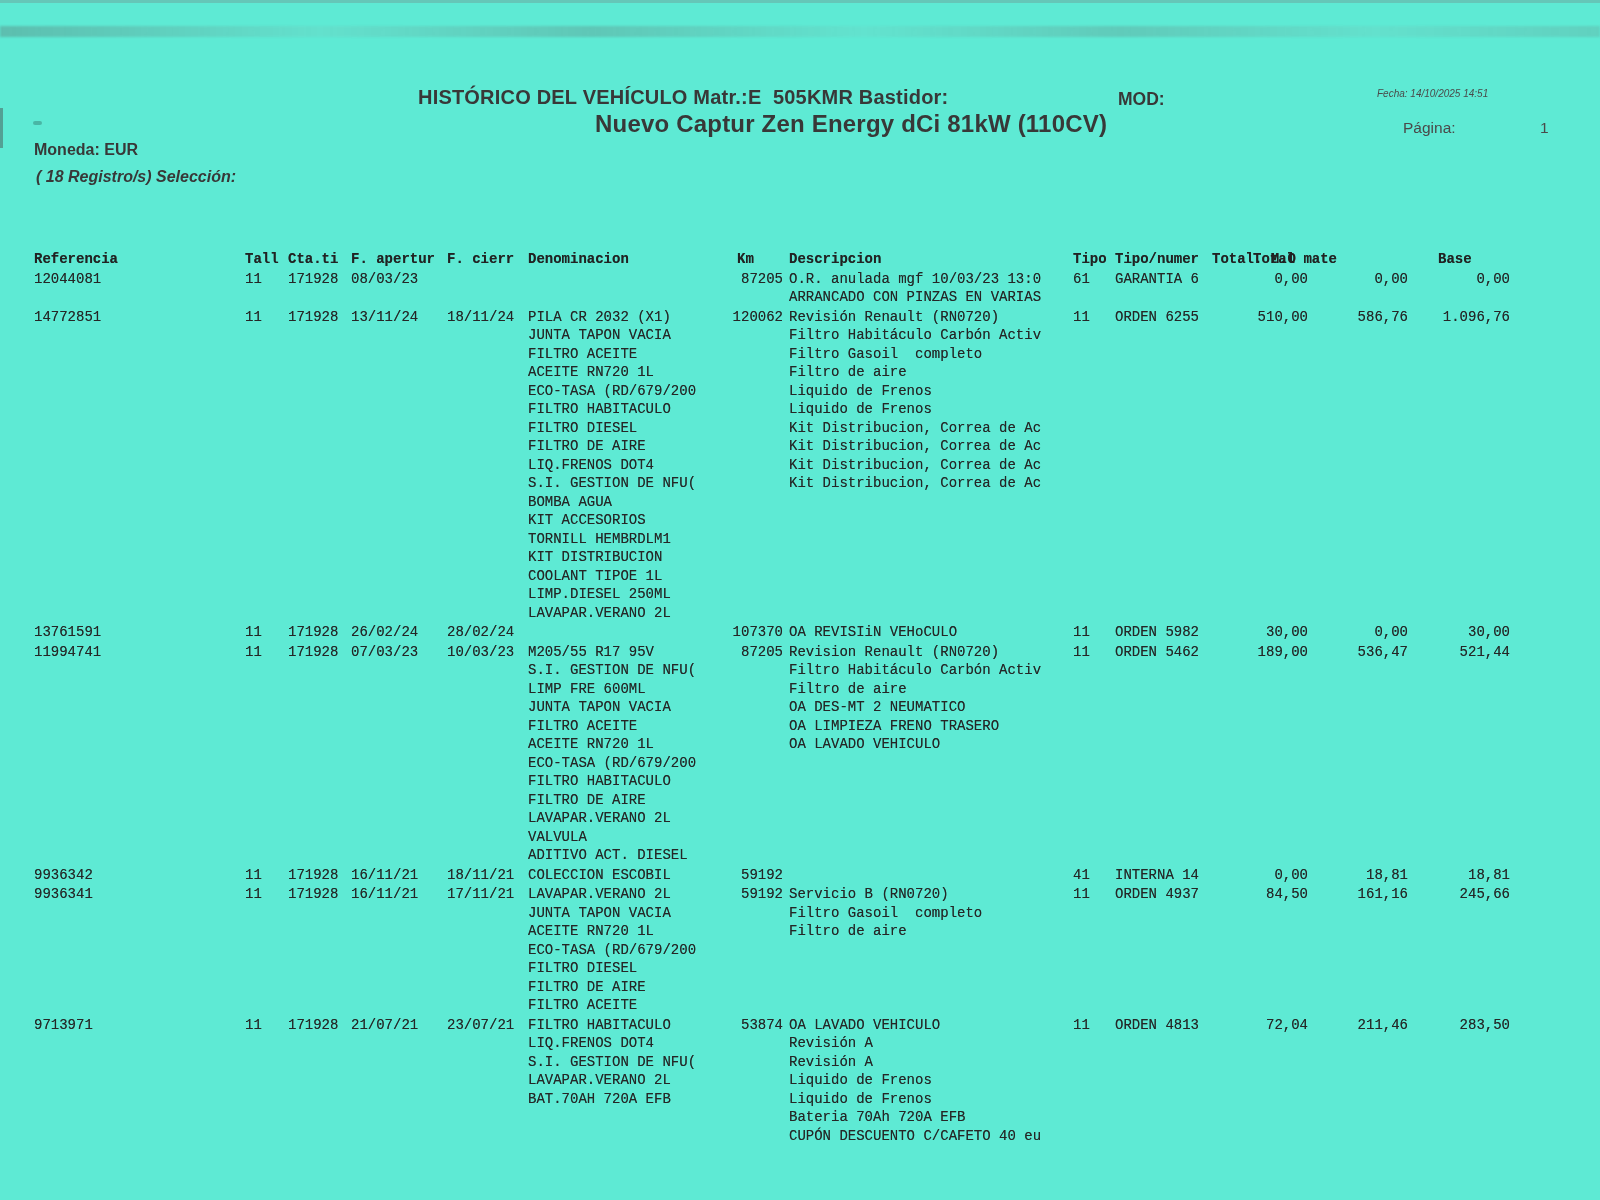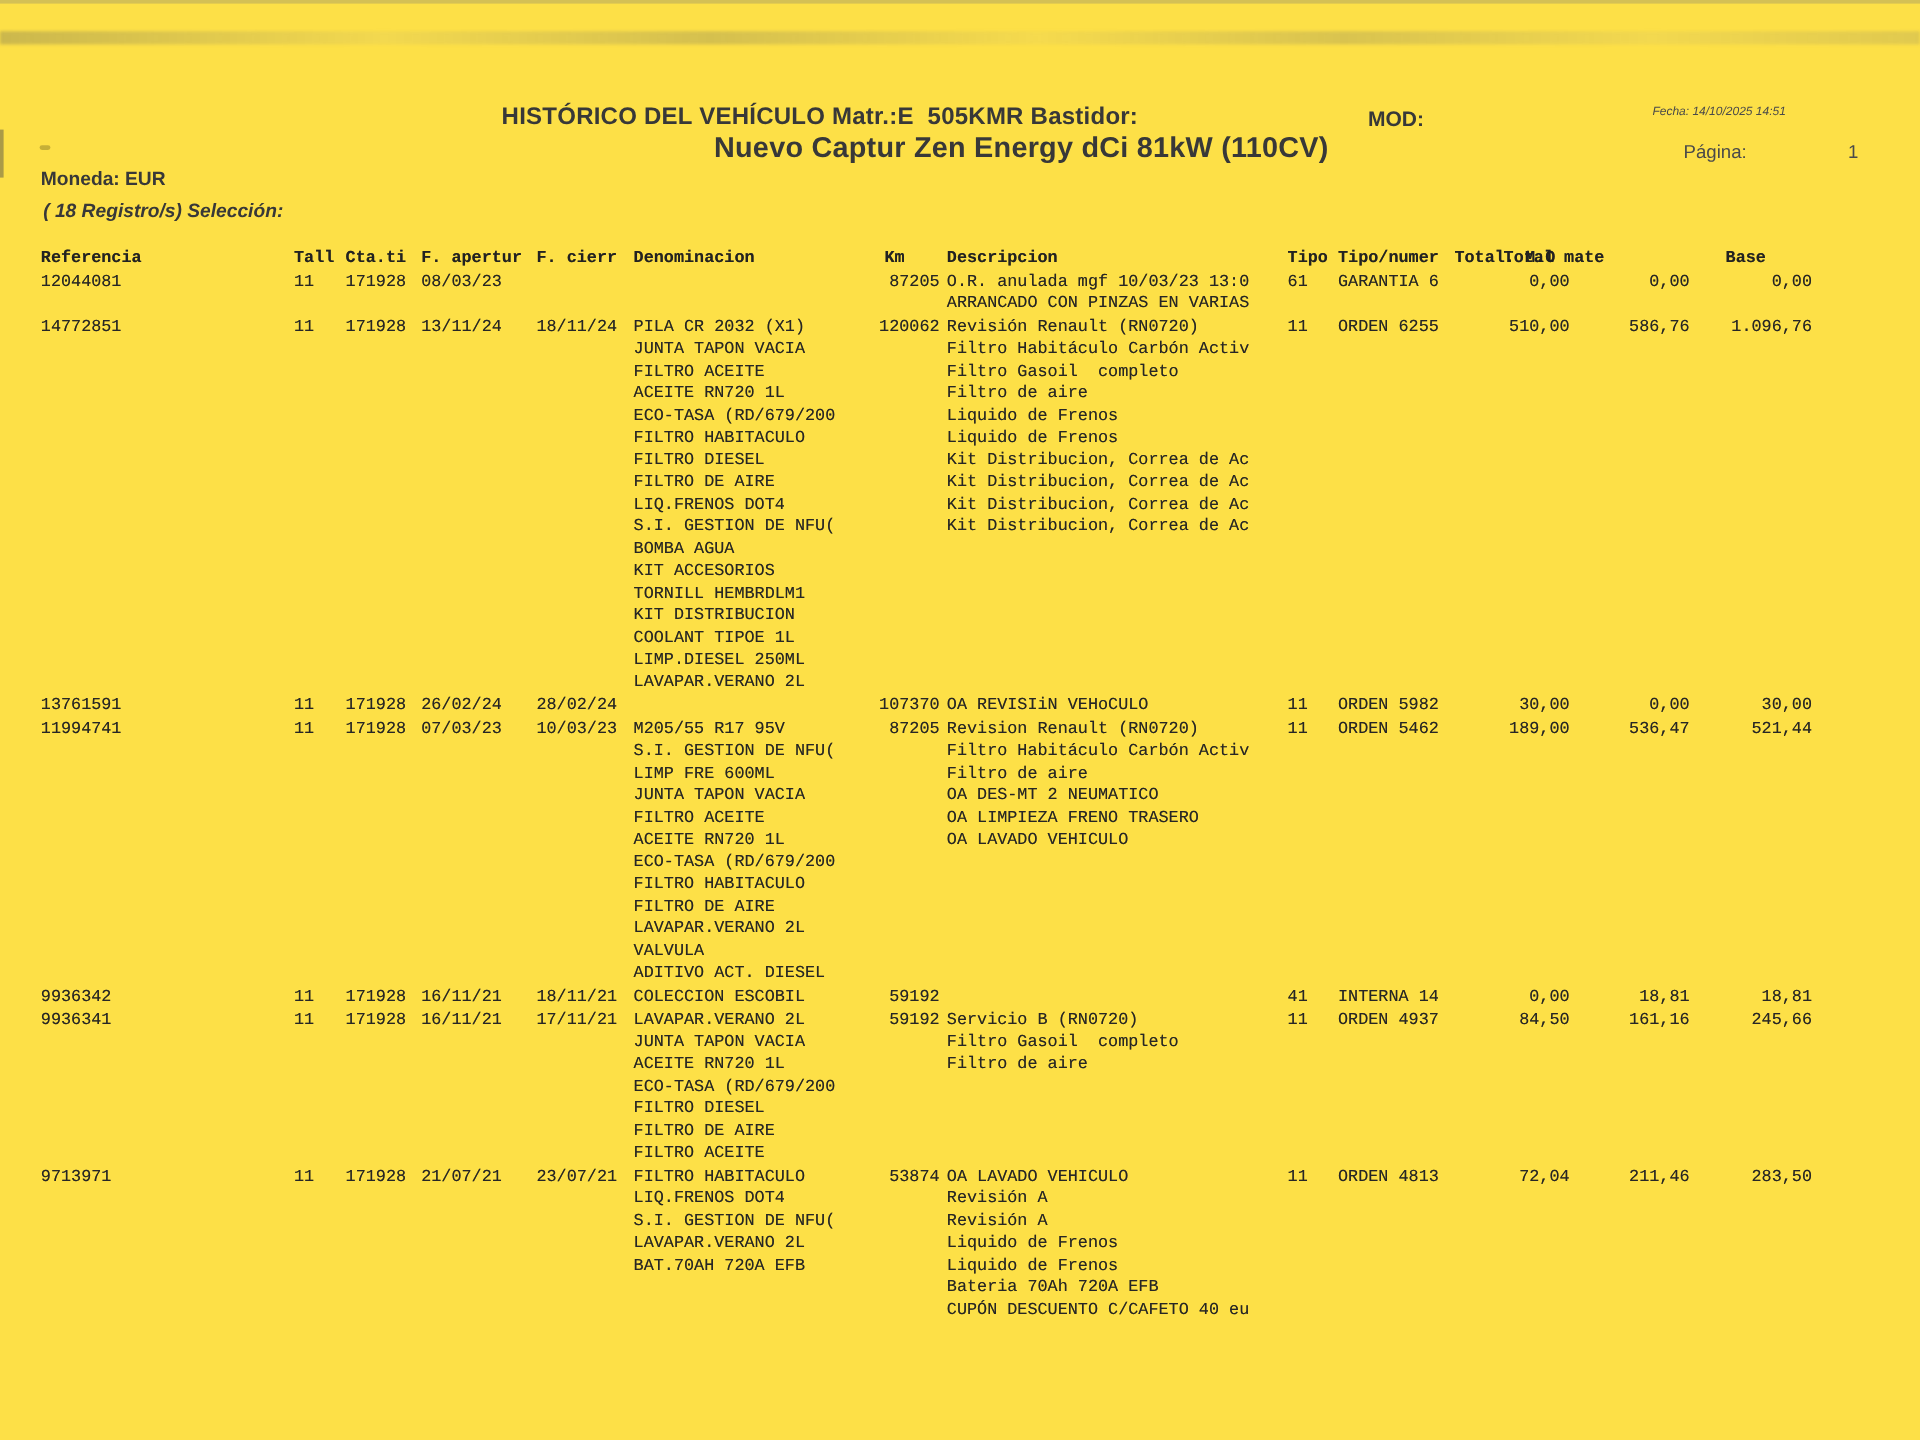--- a/index.html
+++ b/index.html
@@ -1,32 +1,32 @@
 <!DOCTYPE html>
 <html><head>
 <meta charset="utf-8">
 <style>
   html,body{margin:0;padding:0;background:#ffffff;}
   .page{
-    position:relative;width:1600px;height:1200px;background:#fde047;overflow:hidden;
+    position:relative;width:1600px;height:1200px;background:#5eead4;overflow:hidden;
     font-family:"Liberation Sans",sans-serif;color:#383838;
   }
   
   .scan-top-line{position:absolute;left:0;top:0;width:1600px;height:3px;background:rgba(120,120,120,.30);filter:blur(.6px);}
   .scan-band{position:absolute;left:0;top:26px;width:1600px;height:11px;
     background:linear-gradient(90deg,rgba(90,90,90,.30),rgba(150,150,150,.10) 20%,rgba(100,100,100,.26) 37%,rgba(155,155,155,.08) 54%,rgba(105,105,105,.24) 70%,rgba(150,150,150,.10) 86%,rgba(110,110,110,.20));
     filter:blur(1.3px);}
   .scan-left-edge{position:absolute;left:0;top:108px;width:3px;height:40px;background:rgba(70,70,70,.45);filter:blur(.4px);}
   .scan-dot{position:absolute;left:33px;top:121px;width:9px;height:4px;background:rgba(0,0,0,.22);border-radius:2px;filter:blur(.5px);}
 
   
   .abs{position:absolute;white-space:pre;}
   .t1{left:418px;top:86px;font-size:20px;font-weight:bold;letter-spacing:.2px;}
   .t2{left:595px;top:110px;font-size:24px;font-weight:bold;letter-spacing:.2px;}
-  .mod{left:1118px;top:89px;font-size:17.5px;font-weight:bold;margin-left:22px;}
+  .mod{left:1118px;top:89px;font-size:17.5px;font-weight:bold;}
   .fecha{left:1377px;top:88px;font-size:10px;color:#4a4a4a;font-style:italic;}
   .pagina{left:1403px;top:119px;font-size:15.5px;color:#4a4a4a;}
   .pagina-val{left:1540px;top:119px;font-size:15.5px;color:#4a4a4a;}
   .moneda{left:34px;top:141px;font-size:16px;font-weight:bold;}
   .seleccion{left:36px;top:168px;font-size:16px;font-weight:bold;font-style:italic;}
 
   
   .table{
     position:absolute;left:0;top:206px;width:1600px;
     font-family:"Liberation Mono",monospace;font-size:14px;line-height:18.5px;color:#262626;
@@ -67,21 +67,21 @@
   <div class="abs t2">Nuevo Captur Zen Energy dCi 81kW (110CV)</div>
   <div class="abs mod">MOD:</div>
   <div class="abs fecha">Fecha: 14/10/2025 14:51</div>
   <div class="abs pagina">Página:</div>
   <div class="abs pagina-val">1</div>
   <div class="abs moneda">Moneda: EUR</div>
   <div class="abs seleccion">( 18 Registro/s) Selección:</div>
 
   <div class="table">
     <div>
-        <div class="trow hdr" style="height: 18.5px;">
+        <div class="trow hdr" style="height: 18.5px; margin-top: 44px;">
           <div class="cell c-referencia">Referencia</div>
           <div class="cell c-tall">Tall</div>
           <div class="cell c-ctati">Cta.ti</div>
           <div class="cell c-f_apertur">F. apertur</div>
           <div class="cell c-f_cierr">F. cierr</div>
           <div class="cell c-denominacion">Denominacion</div>
           <div class="cell c-km">Km</div>
           <div class="cell c-descripcion">Descripcion</div>
           <div class="cell c-tipo">Tipo</div>
           <div class="cell c-tipo_numer">Tipo/numer</div>

